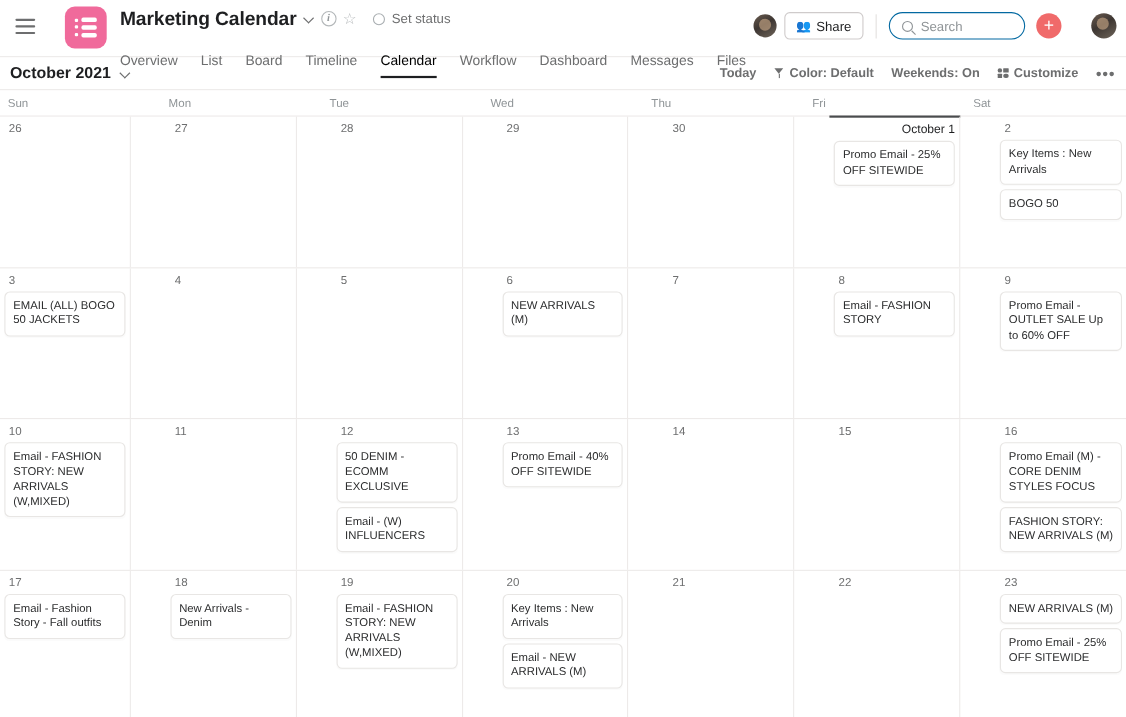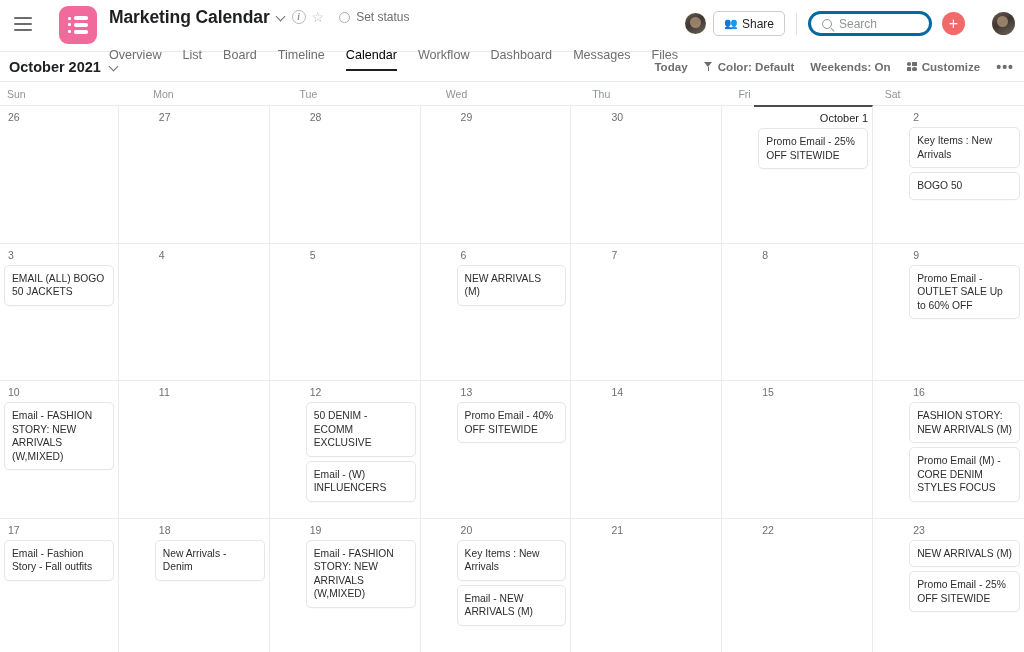--- a/index.html
+++ b/index.html
@@ -84,21 +84,21 @@
   }
   .share-btn {
     display: flex; align-items: center; gap: 5px;
     height: 25px; padding: 0 10px; margin-left: 7px;
     border: 1px solid #cfcbcb; border-radius: 5px;
     font-size: 12px; color: #1e1f21; background: #fff; cursor: pointer;
   }
   .people-ic { font-size: 11px; color: #4c4e50; letter-spacing:-1px;}
   .vdiv { width: 1px; height: 22px; background: #e3e0df; margin: 0 11px; }
   .search-box {
-    width: 124px; height: 25px; border: 3px solid #0369a1; border-radius: 13px;
+    width: 124px; height: 25px; border: 1px solid #0369a1; border-radius: 13px;
     display: flex; align-items: center; gap: 7px; padding: 0 11px;
     cursor: text; background: #fff;
   }
   .mag { width: 10px; height: 10px; border: 1.3px solid #8f9497; border-radius: 50%; position: relative; flex-shrink:0; }
   .mag::after { content:""; position:absolute; right:-3.5px; bottom:-2.5px; width:4.5px; height:1.3px; background:#8f9497; transform: rotate(45deg); }
   .search-ph { font-size: 12px; color: #8f9497; }
   .plus-btn {
     width: 23px; height: 23px; border-radius: 50%; background: #f06a6a;
     margin-left: 10px; display: flex; align-items: center; justify-content: center;
     color: #fff; font-size: 16px; line-height: 1; cursor: pointer;
@@ -307,20 +307,21 @@
         </div>
         <div class="day">
           <span class="daynum">6</span>
           <div class="evt">NEW ARRIVALS (M)</div>
         </div>
         <div class="day">
           <span class="daynum">7</span>
         </div>
         <div class="day">
           <span class="daynum">8</span>
+          <div class="evt">Email - FASHION STORY</div>
         </div>
         <div class="day">
           <span class="daynum">9</span>
           <div class="evt">Promo Email - OUTLET SALE Up to 60% OFF</div>
         </div>
       </div>
       <div class="week">
         <div class="day">
           <span class="daynum">10</span>
           <div class="evt">Email - FASHION STORY: NEW ARRIVALS (W,MIXED)</div>
@@ -338,22 +339,22 @@
           <div class="evt">Promo Email - 40% OFF SITEWIDE</div>
         </div>
         <div class="day">
           <span class="daynum">14</span>
         </div>
         <div class="day">
           <span class="daynum">15</span>
         </div>
         <div class="day">
           <span class="daynum">16</span>
+          <div class="evt">Promo Email (M) - CORE DENIM STYLES FOCUS</div>
           <div class="evt">FASHION STORY: NEW ARRIVALS (M)</div>
-          <div class="evt">Promo Email (M) - CORE DENIM STYLES FOCUS</div>
         </div>
       </div>
       <div class="week">
         <div class="day">
           <span class="daynum">17</span>
           <div class="evt">Email - Fashion Story - Fall outfits</div>
         </div>
         <div class="day">
           <span class="daynum">18</span>
           <div class="evt">New Arrivals - Denim</div>

